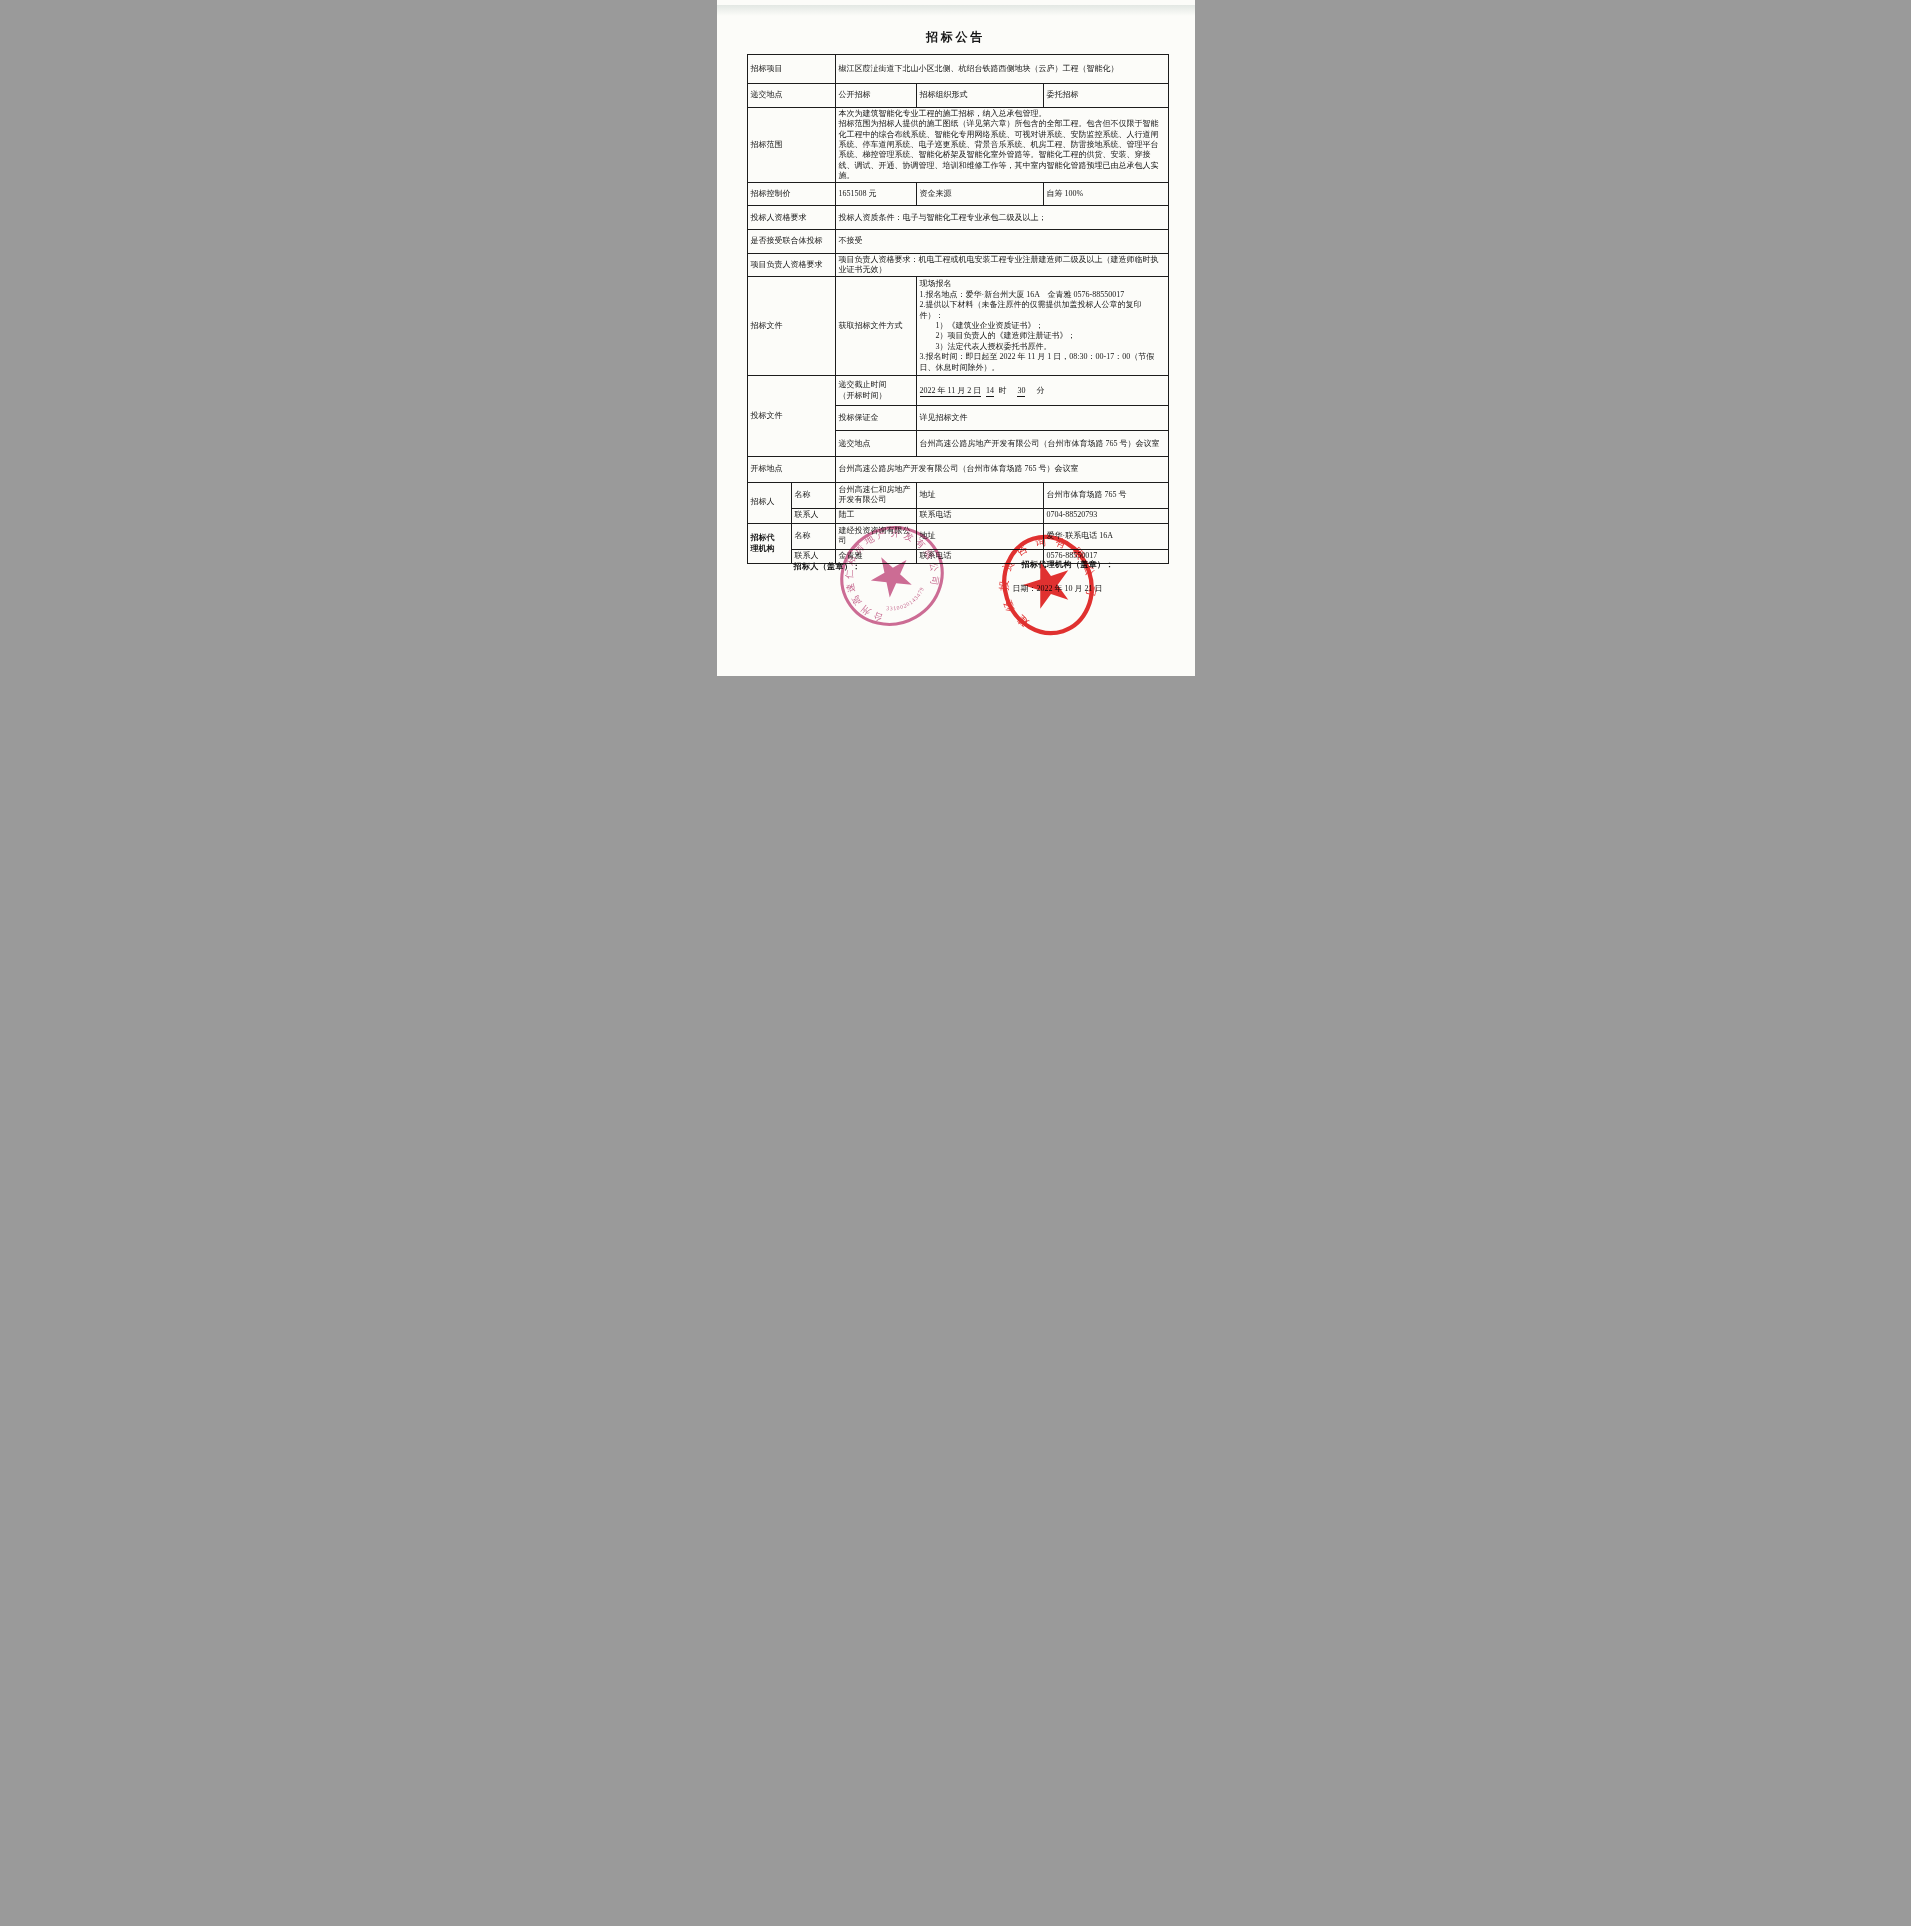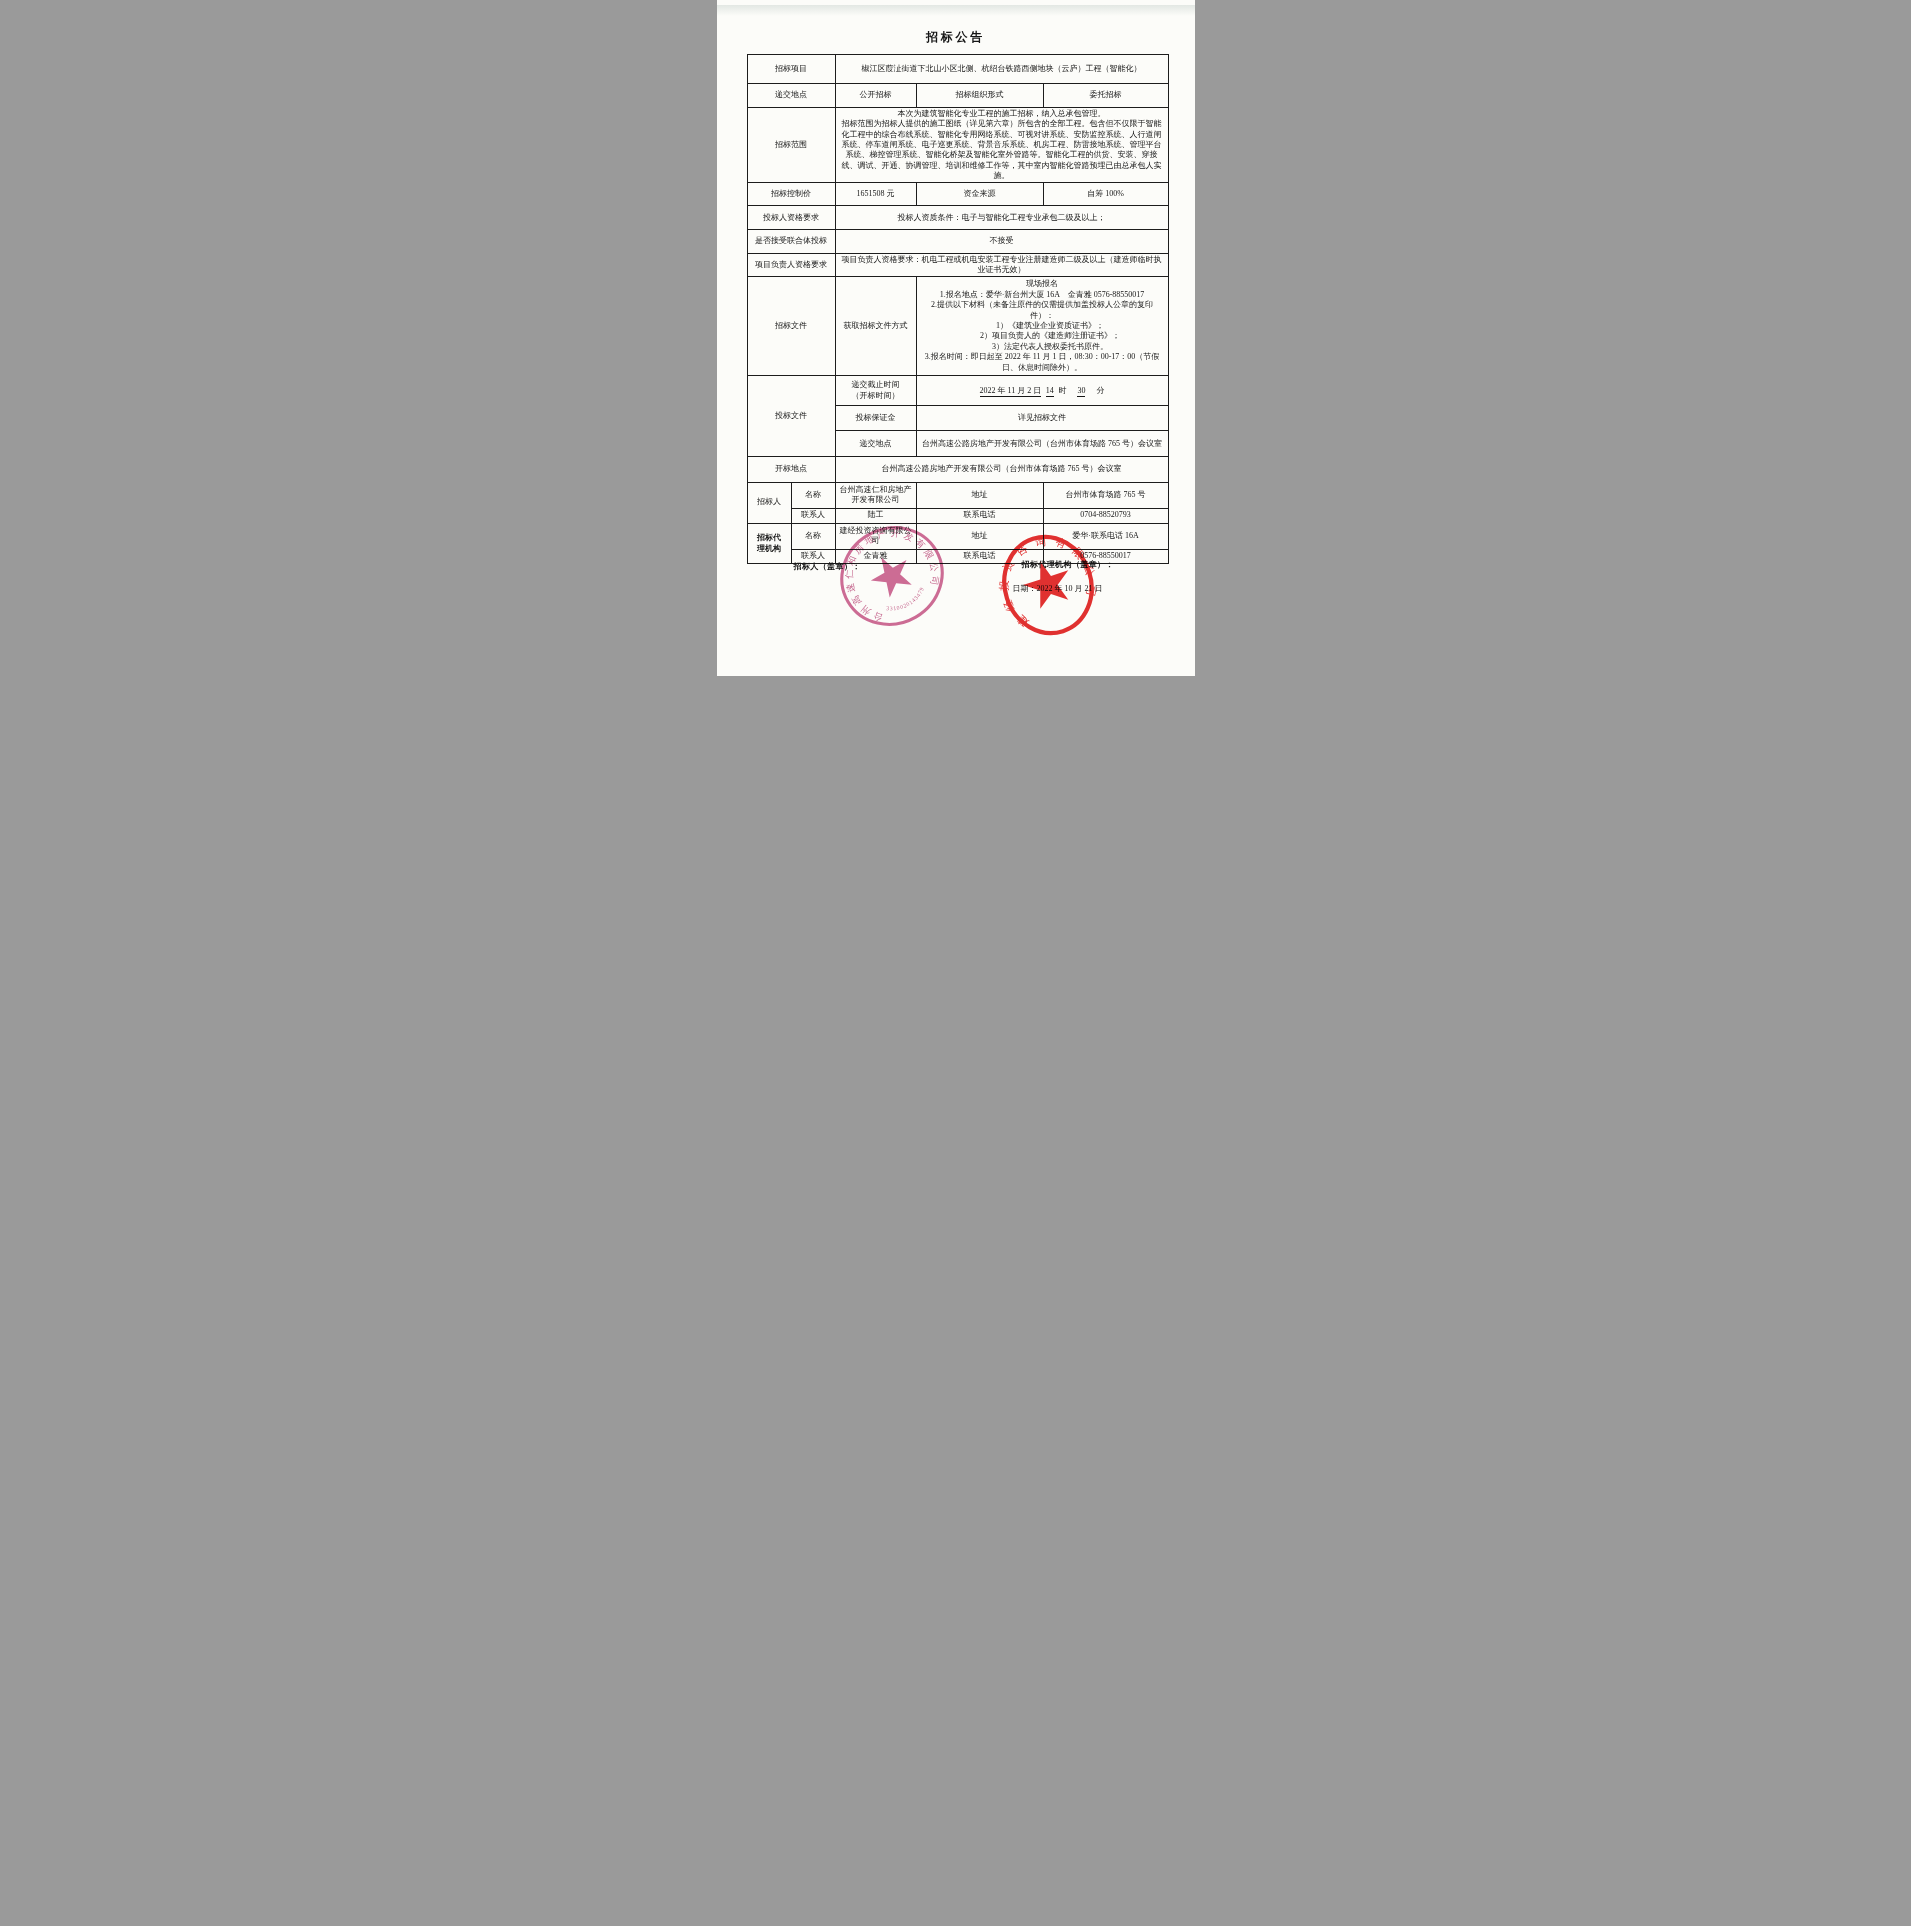--- a/index.html
+++ b/index.html
@@ -23,21 +23,21 @@
   }
   table.doc{
     position:absolute;left:30px;top:54px;width:421px;
     border-collapse:collapse;table-layout:fixed;
     border:1px solid #181818;
   }
   table.doc td{
     border:0.6px solid #1d1d1d;
     font-size:8px;line-height:1.3;
     padding:0.8px 3.1px;
-    text-align:center;vertical-align:middle;
+    vertical-align:middle;
     overflow:hidden;
   }
   td.left{text-align:left;font-family:Liberation Serif, serif;}
   td.pre{white-space:pre-line;}
   td.scope{line-height:9.6px;padding:0.8px 3.9px;}
   td.docs-content{font-size:7.5px;line-height:12.3px;padding:0.8px 3.1px;}
   td.company{padding:0.8px 5.4px;line-height:1.35;}
   .narrow{display:inline-block;max-width:26px;line-height:1.4;font-weight:bold;}
   .u{border-bottom:0.7px solid #161616;padding-bottom:1px;}
   .sp1{margin:0 4.6px;}

